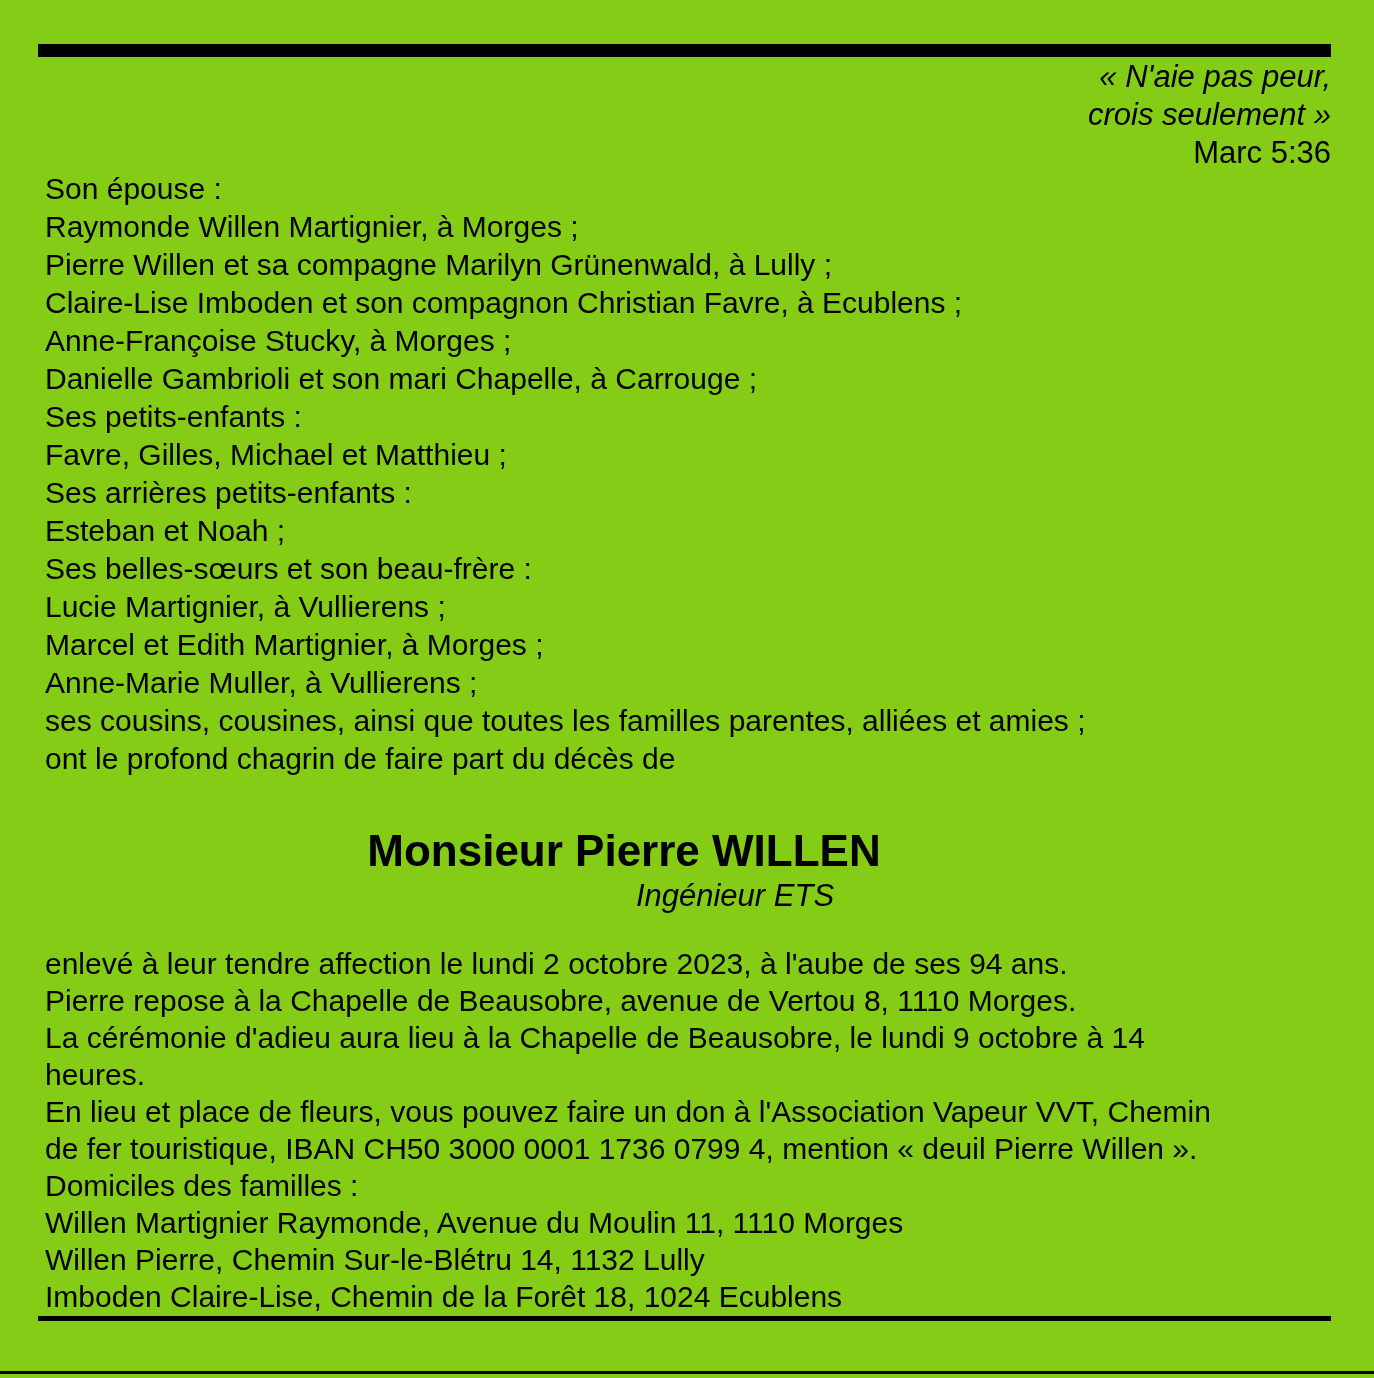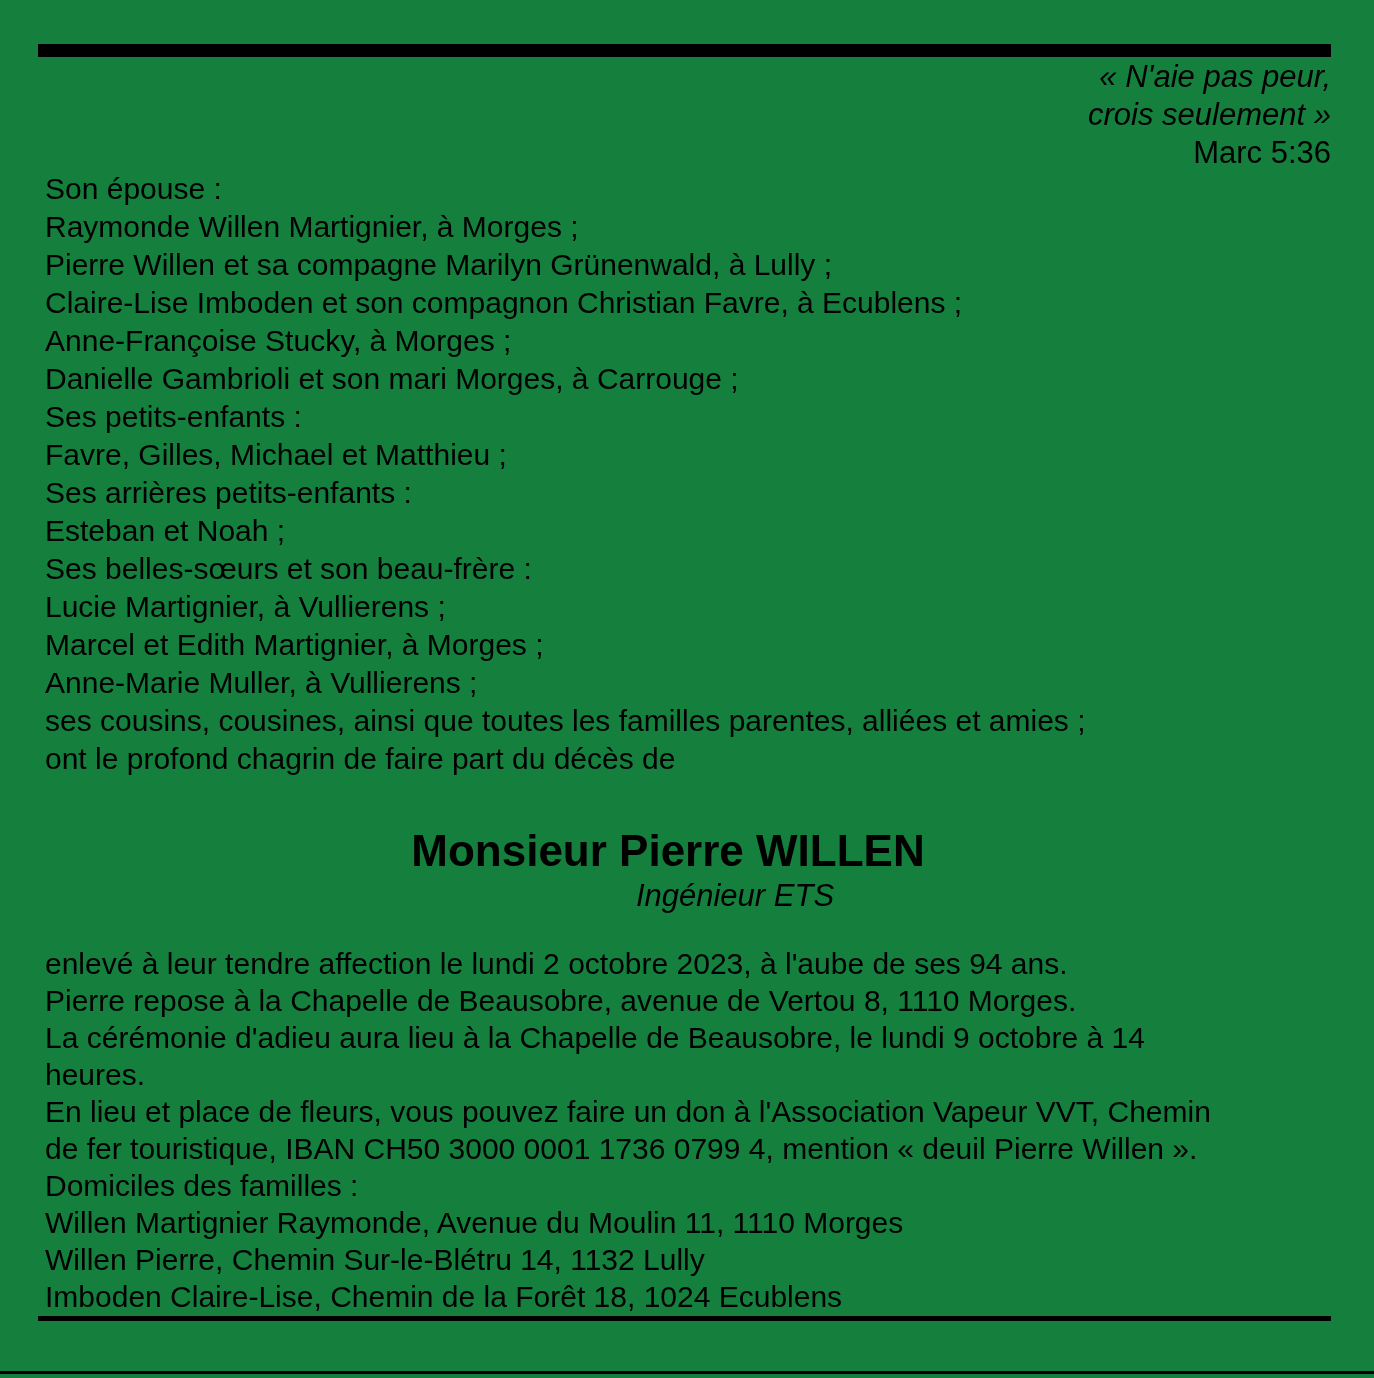--- a/index.html
+++ b/index.html
@@ -7,21 +7,21 @@
     padding: 0;
     width: 1374px;
     height: 1378px;
     background: #ffffff;
     overflow: hidden;
   }
   .page {
     position: relative;
     width: 1374px;
     height: 1378px;
-    background: #15803d;
+    background: #84cc16;
     color: #000000;
     font-family: "Liberation Sans", sans-serif;
   }
   .top-bar {
     position: absolute;
     left: 38px;
     top: 44px;
     width: 1293px;
     height: 13px;
     background: #000000;
@@ -49,21 +49,20 @@
   .deceased-name {
     position: absolute;
     left: 0;
     top: 825px;
     width: 1248px;
     height: 52px;
     line-height: 52px;
     text-align: center;
     font-size: 44px;
     font-weight: bold;
-    margin-left: 44px;
   }
   .deceased-profession {
     position: absolute;
     left: 0;
     top: 877px;
     width: 1374px;
     height: 38px;
     line-height: 38px;
     text-align: center;
     font-size: 31px;
@@ -113,21 +112,21 @@
     <div class="quote-line">crois seulement »</div>
     <div class="quote-ref">Marc 5:36</div>
   </div>
 
   <div class="family">
       <div class="text-line"><span>Son épouse :</span></div>
       <div class="text-line"><span>Raymonde </span><span class="bold">Willen Martignier</span><span>, à Morges ;</span></div>
       <div class="text-line"><span>Pierre </span><span class="bold">Willen</span><span> et sa compagne Marilyn </span><span class="bold">Grünenwald</span><span>, à Lully ;</span></div>
       <div class="text-line"><span>Claire-Lise </span><span class="bold">Imboden</span><span> et son compagnon Christian </span><span class="bold">Favre</span><span>, à Ecublens ;</span></div>
       <div class="text-line"><span>Anne-Françoise </span><span class="bold">Stucky</span><span>, à Morges ;</span></div>
-      <div class="text-line"><span>Danielle </span><span class="bold">Gambrioli</span><span> et son mari Morges, à Carrouge ;</span></div>
+      <div class="text-line"><span>Danielle </span><span class="bold">Gambrioli</span><span> et son mari Chapelle, à Carrouge ;</span></div>
       <div class="text-line"><span>Ses petits-enfants :</span></div>
       <div class="text-line"><span>Favre, Gilles, Michael et Matthieu ;</span></div>
       <div class="text-line"><span>Ses arrières petits-enfants :</span></div>
       <div class="text-line"><span>Esteban et Noah ;</span></div>
       <div class="text-line"><span>Ses belles-sœurs et son beau-frère :</span></div>
       <div class="text-line"><span>Lucie </span><span class="bold">Martignier</span><span>, à Vullierens ;</span></div>
       <div class="text-line"><span>Marcel et Edith </span><span class="bold">Martignier</span><span>, à Morges ;</span></div>
       <div class="text-line"><span>Anne-Marie </span><span class="bold">Muller</span><span>, à Vullierens ;</span></div>
       <div class="text-line"><span>ses cousins, cousines, ainsi que toutes les familles parentes, alliées et amies ;</span></div>
       <div class="text-line"><span>ont le profond chagrin de faire part du décès de</span></div>

